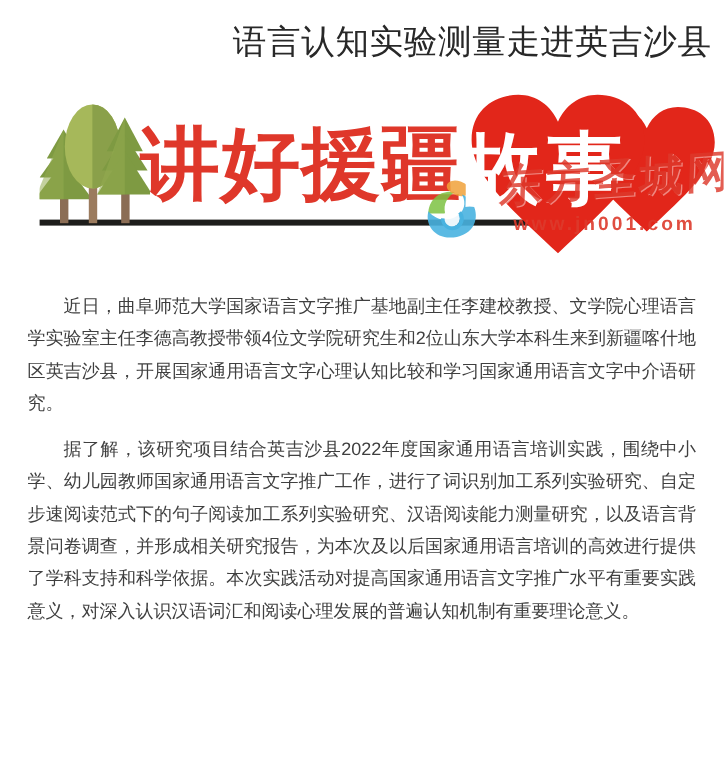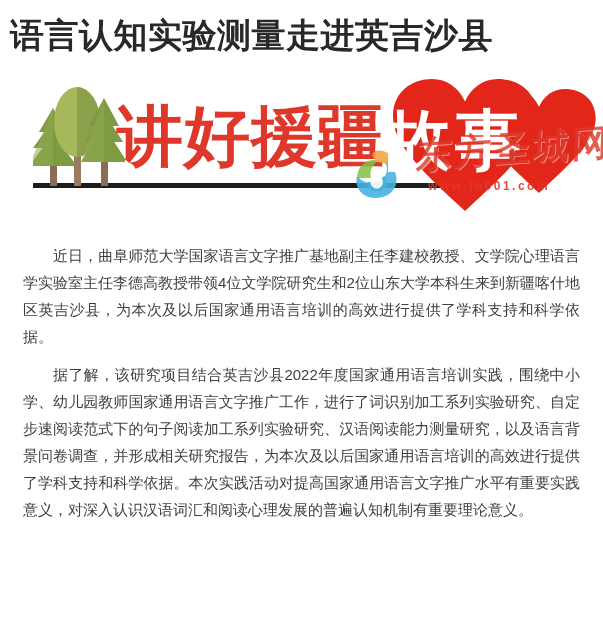--- a/index.html
+++ b/index.html
@@ -6,23 +6,23 @@
   body {
     width: 603px; height: 634px;
     background: #ffffff;
     overflow: hidden;
     font-family: "Liberation Sans", "DejaVu Sans", sans-serif;
   }
   .page { width: 603px; height: 634px; position: relative; }
 
   .title {
     margin: 14px 10px 0 10px;
-    font-size: 34px; line-height: 42px;
-    font-weight: 700;
-    text-align: left;
+    font-size: 28px; line-height: 42px;
+    font-weight: 400;
+    text-align: right;
     color: var(--title-color, #282828);
     letter-spacing: 0.5px;
   }
 
   
   .banner {
     position: relative;
     margin: 20px 0 0 33px;
     width: 570px; height: 140px;
   }
@@ -62,21 +62,21 @@
     letter-spacing: 3px;
     color: var(--watermark-red, #e0362a);
     opacity: 0.82;
     transform: rotate(-4deg) skewX(-6deg);
     text-shadow: 1px 1px 0 rgba(255,255,255,0.55);
     z-index: 6;
     white-space: nowrap;
   }
   .wm-url {
     position: absolute; left: 395px; top: 103px;
-    font-size: 12px; font-weight: 700;
+    font-size: 16px; font-weight: 700;
     letter-spacing: 2.5px;
     color: var(--watermark-red, #d9453b);
     opacity: 0.9;
     z-index: 6;
     white-space: nowrap;
   }
 
   
   .article-body {
     margin-top: 26px;
@@ -138,17 +138,17 @@
       <path d="M26 54 C13 54 5 43 8 32 C14 39 22 41 30 37 C38 33 40 25 36 18 C46 22 51 35 45 45 C41 51 34 54 26 54 Z" fill="#49b3e0" opacity="0.9"></path>
       <circle cx="27" cy="38" r="7" fill="#ffffff" opacity="0.9"></circle>
       <path d="M20 38 a8 8 0 1 0 14 -5" stroke="#49b3e0" fill="none" stroke-width="3"></path>
     </svg>
 
     <div class="wm-name">东方圣城网</div>
     <div class="wm-url">www.jn001.com</div>
   </div>
 
   <div class="article-body">
-    <p>近日，曲阜师范大学国家语言文字推广基地副主任李建校教授、文学院心理语言学实验室主任李德高教授带领4位文学院研究生和2位山东大学本科生来到新疆喀什地区英吉沙县，为本次及以后国家通用语言培训的高效进行提供了学科支持和科学依据。</p>
+    <p>近日，曲阜师范大学国家语言文字推广基地副主任李建校教授、文学院心理语言学实验室主任李德高教授带领4位文学院研究生和2位山东大学本科生来到新疆喀什地区英吉沙县，开展国家通用语言文字心理认知比较和学习国家通用语言文字中介语研究。</p>
     <p>据了解，该研究项目结合英吉沙县2022年度国家通用语言培训实践，围绕中小学、幼儿园教师国家通用语言文字推广工作，进行了词识别加工系列实验研究、自定步速阅读范式下的句子阅读加工系列实验研究、汉语阅读能力测量研究，以及语言背景问卷调查，并形成相关研究报告，为本次及以后国家通用语言培训的高效进行提供了学科支持和科学依据。本次实践活动对提高国家通用语言文字推广水平有重要实践意义，对深入认识汉语词汇和阅读心理发展的普遍认知机制有重要理论意义。</p>
   </div>
 
 </div>
 
 </body></html>

